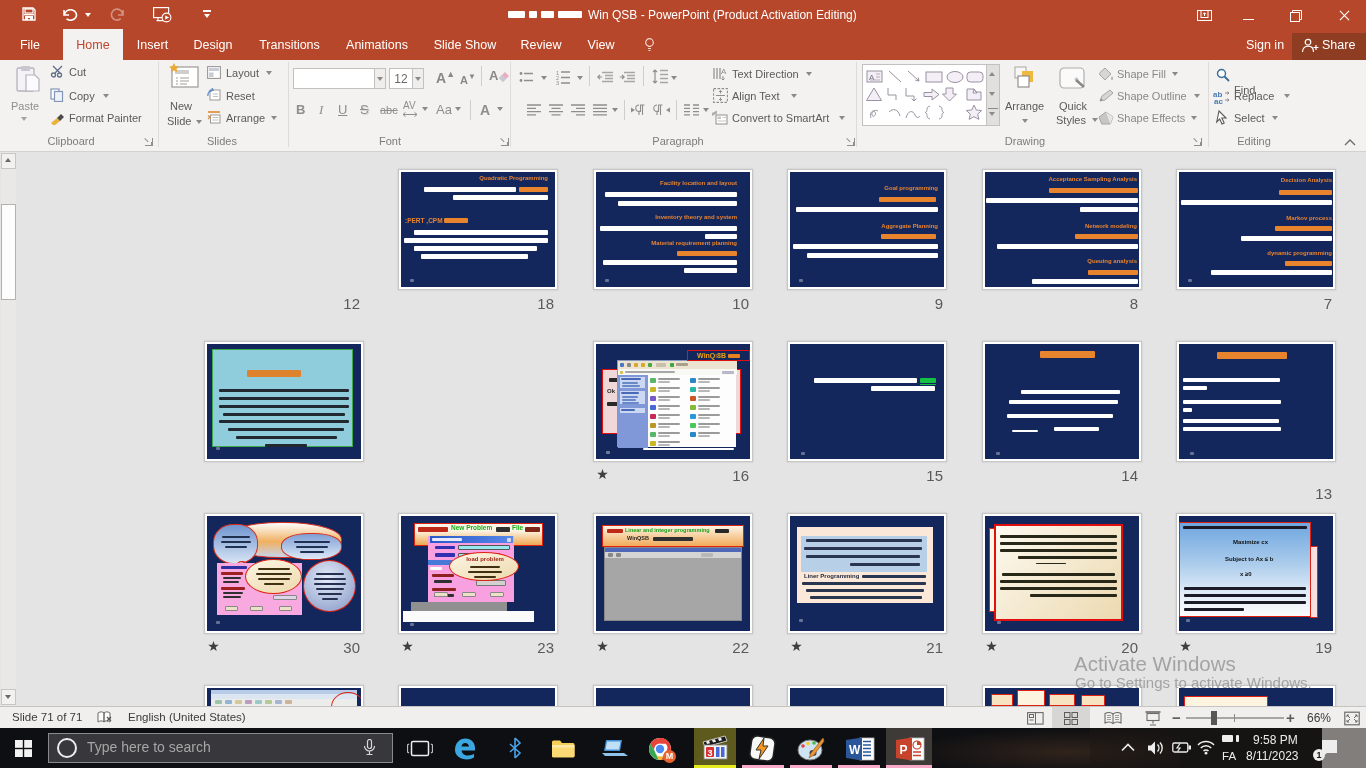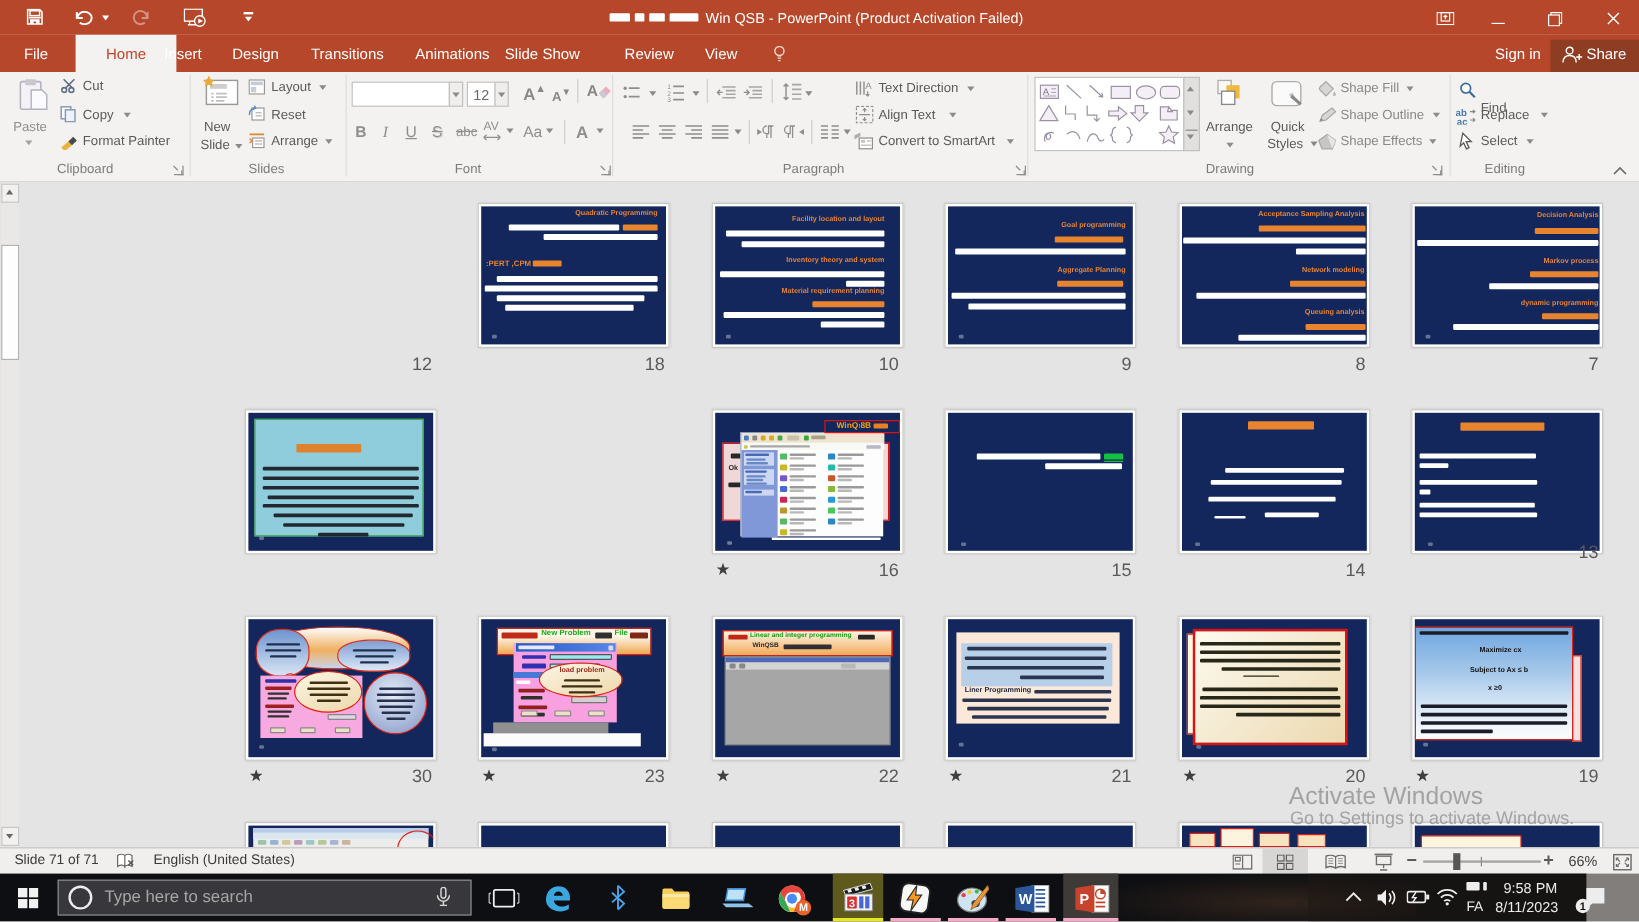--- a/index.html
+++ b/index.html
@@ -56,21 +56,21 @@
     <path d="M12.2,8.4 l4,2.1 -4,2.1 z" fill="#fff"></path>
   </svg>
 
   <div class="abs" style="left:203px;top:10px;width:8px;height:1.5px;background:#fff"></div>
   <div class="darr" style="left:204px;top:14px;border-top-color:#fff"></div>
 
   <span class="fk" style="left:508px;top:11px;width:17px;height:7px;background:#fff"></span>
   <span class="fk" style="left:529px;top:11px;width:8px;height:7px;background:#fff"></span>
   <span class="fk" style="left:541px;top:11px;width:13px;height:7px;background:#fff"></span>
   <span class="fk" style="left:558px;top:11px;width:24px;height:7px;background:#fff"></span>
-  <div class="abs" style="left:588px;top:8px;color:#fff;font-size:12px;white-space:nowrap">Win QSB - PowerPoint (Product Activation Failed)</div>
+  <div class="abs" style="left:588px;top:8px;color:#fff;font-size:12px;white-space:nowrap">Win QSB - PowerPoint (Product Activation Editing)</div>
 
   <svg class="abs" style="left:1197px;top:10px" width="15" height="11" viewBox="0 0 15 11">
     <rect x="0.5" y="0.5" width="14" height="10" fill="none" stroke="#fff" stroke-width="1"></rect>
     <rect x="4" y="0.5" width="7" height="7" fill="none" stroke="#fff" stroke-width="1"></rect>
     <path d="M7.5,6 v-3 M6,4.2 l1.5,-1.5 1.5,1.5" fill="none" stroke="#fff" stroke-width="1"></path>
   </svg>
 
   <div class="abs" style="left:1243px;top:19px;width:11px;height:1.4px;background:#fff"></div>
 
   <svg class="abs" style="left:1290px;top:10px" width="12" height="12" viewBox="0 0 12 12">
@@ -78,26 +78,26 @@
     <path d="M2.5,2.5 v-2 h9 v9 h-2" fill="none" stroke="#fff" stroke-width="1"></path>
   </svg>
 
   <svg class="abs" style="left:1339px;top:10px" width="11" height="11" viewBox="0 0 12 12">
     <path d="M1,1 L11,11 M11,1 L1,11" stroke="#fff" stroke-width="1.3"></path>
   </svg>
 </div>
 
 <div id="tabrow">
   <div class="tab" style="left:10px;width:40px">File</div>
-  <div class="tab" style="left:63px;width:84px;background:#f3f2f0;color:#c0452a">Home</div>
+  <div class="tab" style="left:63px;width:60px;background:#f3f2f0;color:#c0452a">Home</div>
   <div class="tab" style="left:127px;width:51px">Insert</div>
   <div class="tab" style="left:184px;width:58px">Design</div>
   <div class="tab" style="left:250px;width:79px">Transitions</div>
   <div class="tab" style="left:336px;width:82px">Animations</div>
-  <div class="tab" style="left:413px;width:78px">Slide Show</div>
+  <div class="tab" style="left:426px;width:78px">Slide Show</div>
   <div class="tab" style="left:512px;width:58px">Review</div>
   <div class="tab" style="left:578px;width:46px">View</div>
 
   <svg class="abs" style="left:644px;top:9px" width="11" height="14" viewBox="0 0 11 14">
     <circle cx="5.5" cy="4.5" r="3.8" fill="none" stroke="#f5d8ce" stroke-width="1.2"></circle>
     <path d="M4,8.5 h3 M4,10.5 h3 M4.5,12.5 h2" stroke="#f5d8ce" stroke-width="1.1"></path>
   </svg>
   <div class="tab" style="left:1240px;width:50px">Sign in</div>
   <div class="abs" style="left:1292px;top:4px;width:74px;height:27px;background:#8e3c22"></div>
   <svg class="abs" style="left:1301px;top:9px" width="18" height="15" viewBox="0 0 18 15">
@@ -611,21 +611,21 @@
     <span class="fk" style="left:38px;top:8px;width:70px;height:7px;background:#e8832e"></span>
     <span class="fk" style="left:4px;top:34px;width:97px;height:3.8px;background:#fff"></span>
     <span class="fk" style="left:4px;top:42px;width:24px;height:3.8px;background:#fff"></span>
     <span class="fk" style="left:4px;top:56px;width:98px;height:3.8px;background:#fff"></span>
     <span class="fk" style="left:4px;top:64px;width:9px;height:3.8px;background:#fff"></span>
     <span class="fk" style="left:4px;top:75px;width:96px;height:3.8px;background:#fff"></span>
     <span class="fk" style="left:4px;top:83px;width:98px;height:3.8px;background:#fff"></span>
     <span class="fk" style="left:11px;top:108px;width:4px;height:3px;background:rgba(255,255,255,0.35)"></span>
   </div>
     </div>
-  <div class="snum" style="left:1176px;top:300px">13</div>
+  <div class="snum" style="left:1176px;top:333px">13</div>
 
   <div class="thumb" style="left:204px;top:361px">
       <div class="inner">
     <div class="abs" style="left:16px;top:6px;width:119px;height:36px;background:linear-gradient(180deg,#fdfdfd,#f0b060 55%,#c8d4ec);border:1.5px solid #d83020;border-radius:48%"></div>
     <div class="abs" style="left:6px;top:8px;width:45px;height:40px;background:linear-gradient(180deg,#6f95cf,#d8e4f4);border:1.5px solid #d83020;border-radius:45%">
       <span class="fk" style="left:8px;top:11px;width:28px;height:2.2px;background:#203050"></span>
       <span class="fk" style="left:7px;top:16px;width:30px;height:2.2px;background:#203050"></span>
       <span class="fk" style="left:11px;top:21px;width:22px;height:2.2px;background:#203050"></span>
     </div>
     <div class="abs" style="left:74px;top:17px;width:61px;height:27px;background:linear-gradient(180deg,#7f9fd4,#dce8f8);border:1.5px solid #d83020;border-radius:45%">

